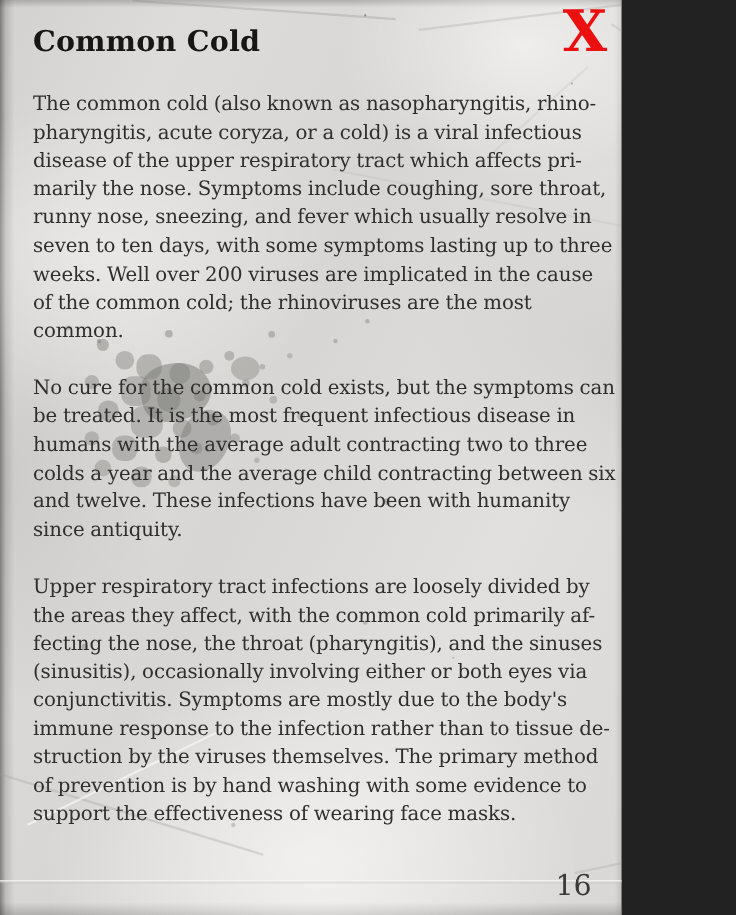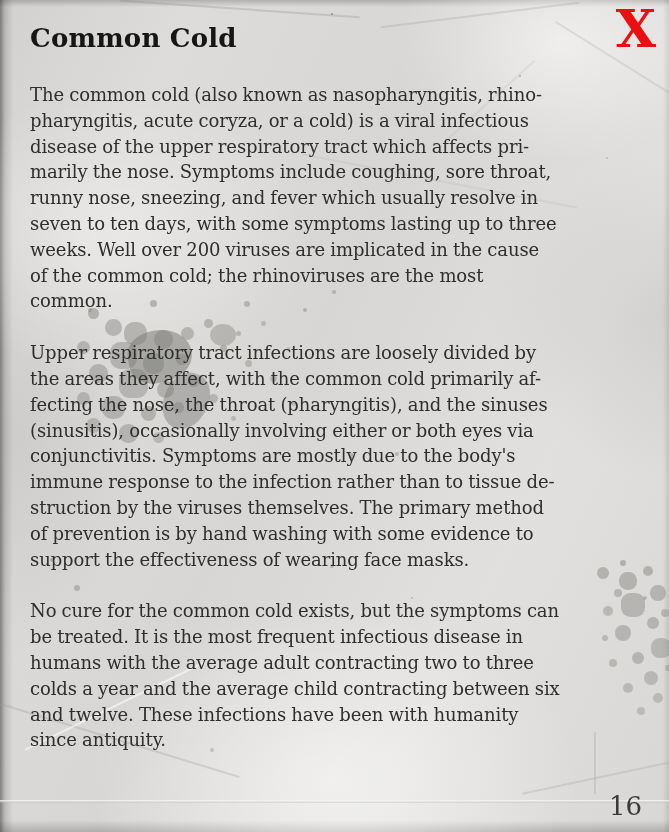--- a/index.html
+++ b/index.html
@@ -1,19 +1,20 @@
 <!DOCTYPE html>
 <html><head>
 <meta charset="utf-8">
 <style>
   html, body { margin:0; padding:0; background:#222; }
   .page {
-    position:relative; width:669px; height:832px; overflow:hidden;
+    position:relative; width:541px; height:832px; overflow:hidden;
     background: linear-gradient(115deg, #d2d1cf 0%, #dddcda 18%, #d7d6d4 45%, #e1e0de 72%, #d8d7d5 100%);
     font-family:"DejaVu Serif", serif;
+    padding-left:24px;
   }
   
   .mottle {
     position:absolute; inset:0; pointer-events:none;
     background:
       radial-gradient(240px 170px at 84% 5%,  rgba(255,255,255,.55), rgba(255,255,255,0) 70%),
       radial-gradient(280px 210px at 18% 28%, rgba(255,255,255,.35), rgba(255,255,255,0) 70%),
       radial-gradient(340px 250px at 50% 94%, rgba(252,252,250,.6),  rgba(255,255,255,0) 72%),
       radial-gradient(210px 320px at 0% 52%,  rgba(118,118,116,.16), rgba(118,118,116,0) 70%),
       radial-gradient(260px 230px at 100% 38%,rgba(128,128,126,.14), rgba(128,128,126,0) 70%),
@@ -145,32 +146,32 @@
   <div class="content">
     <p class="para">The common cold (also known as nasopharyngitis, rhino-
 pharyngitis, acute coryza, or a cold) is a viral infectious
 disease of the upper respiratory tract which affects pri-
 marily the nose. Symptoms include coughing, sore throat,
 runny nose, sneezing, and fever which usually resolve in
 seven to ten days, with some symptoms lasting up to three
 weeks. Well over 200 viruses are implicated in the cause
 of the common cold; the rhinoviruses are the most
 common.</p>
+    <p class="para">No cure for the common cold exists, but the symptoms can
+be treated. It is the most frequent infectious disease in
+humans with the average adult contracting two to three
+colds a year and the average child contracting between six
+and twelve. These infections have been with humanity
+since antiquity.</p>
     <p class="para">Upper respiratory tract infections are loosely divided by
 the areas they affect, with the common cold primarily af-
 fecting the nose, the throat (pharyngitis), and the sinuses
 (sinusitis), occasionally involving either or both eyes via
 conjunctivitis. Symptoms are mostly due to the body's
 immune response to the infection rather than to tissue de-
 struction by the viruses themselves. The primary method
 of prevention is by hand washing with some evidence to
 support the effectiveness of wearing face masks.</p>
-    <p class="para">No cure for the common cold exists, but the symptoms can
-be treated. It is the most frequent infectious disease in
-humans with the average adult contracting two to three
-colds a year and the average child contracting between six
-and twelve. These infections have been with humanity
-since antiquity.</p>
   </div>
 
   <div class="pagenum">16</div>
 
 </div>
 
 </body></html>

